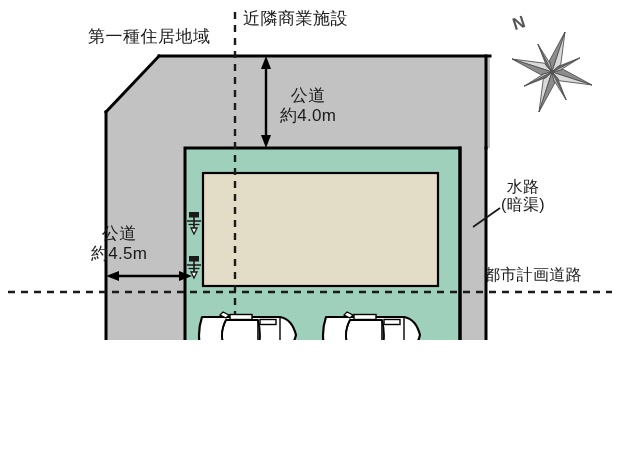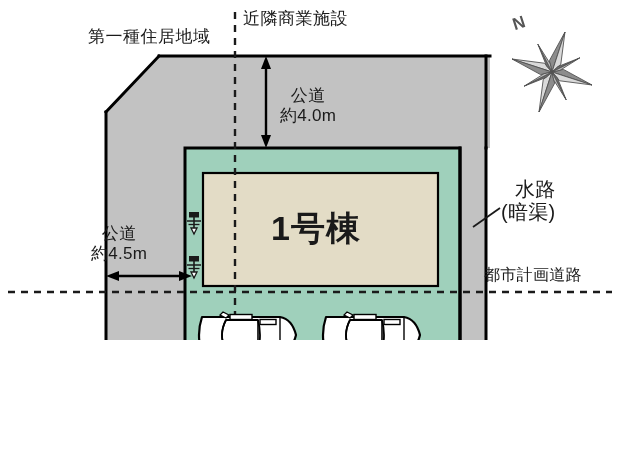--- a/index.html
+++ b/index.html
@@ -53,22 +53,22 @@
   .lbl-road-left {
     left: 91px;
     top: 224px;
     font-size: 17px;
     text-align: center;
     letter-spacing: 0.3px;
   }
   .lbl-waterway {
     left: 501px;
     top: 178px;
-    font-size: 20px;
-    text-align: right;
+    font-size: 16px;
+    text-align: center;
     letter-spacing: 0.3px;
   }
   .lbl-planroad {
     left: 484px;
     top: 266px;
     font-size: 16px;
     letter-spacing: 0.3px;
     text-align: right;
   }
   .lbl-building {
@@ -256,17 +256,16 @@
     <div>約4.5m</div>
   </div>
 
   <div class="lbl lbl-waterway">
     <div>水路</div>
     <div>(暗渠)</div>
   </div>
 
   <div class="lbl lbl-planroad">都市計画道路</div>
 
-  <div class="lbl lbl-building">1号棟</div>
 
   <div class="lbl lbl-north">N</div>
 
 </div>
 
 </body></html>

